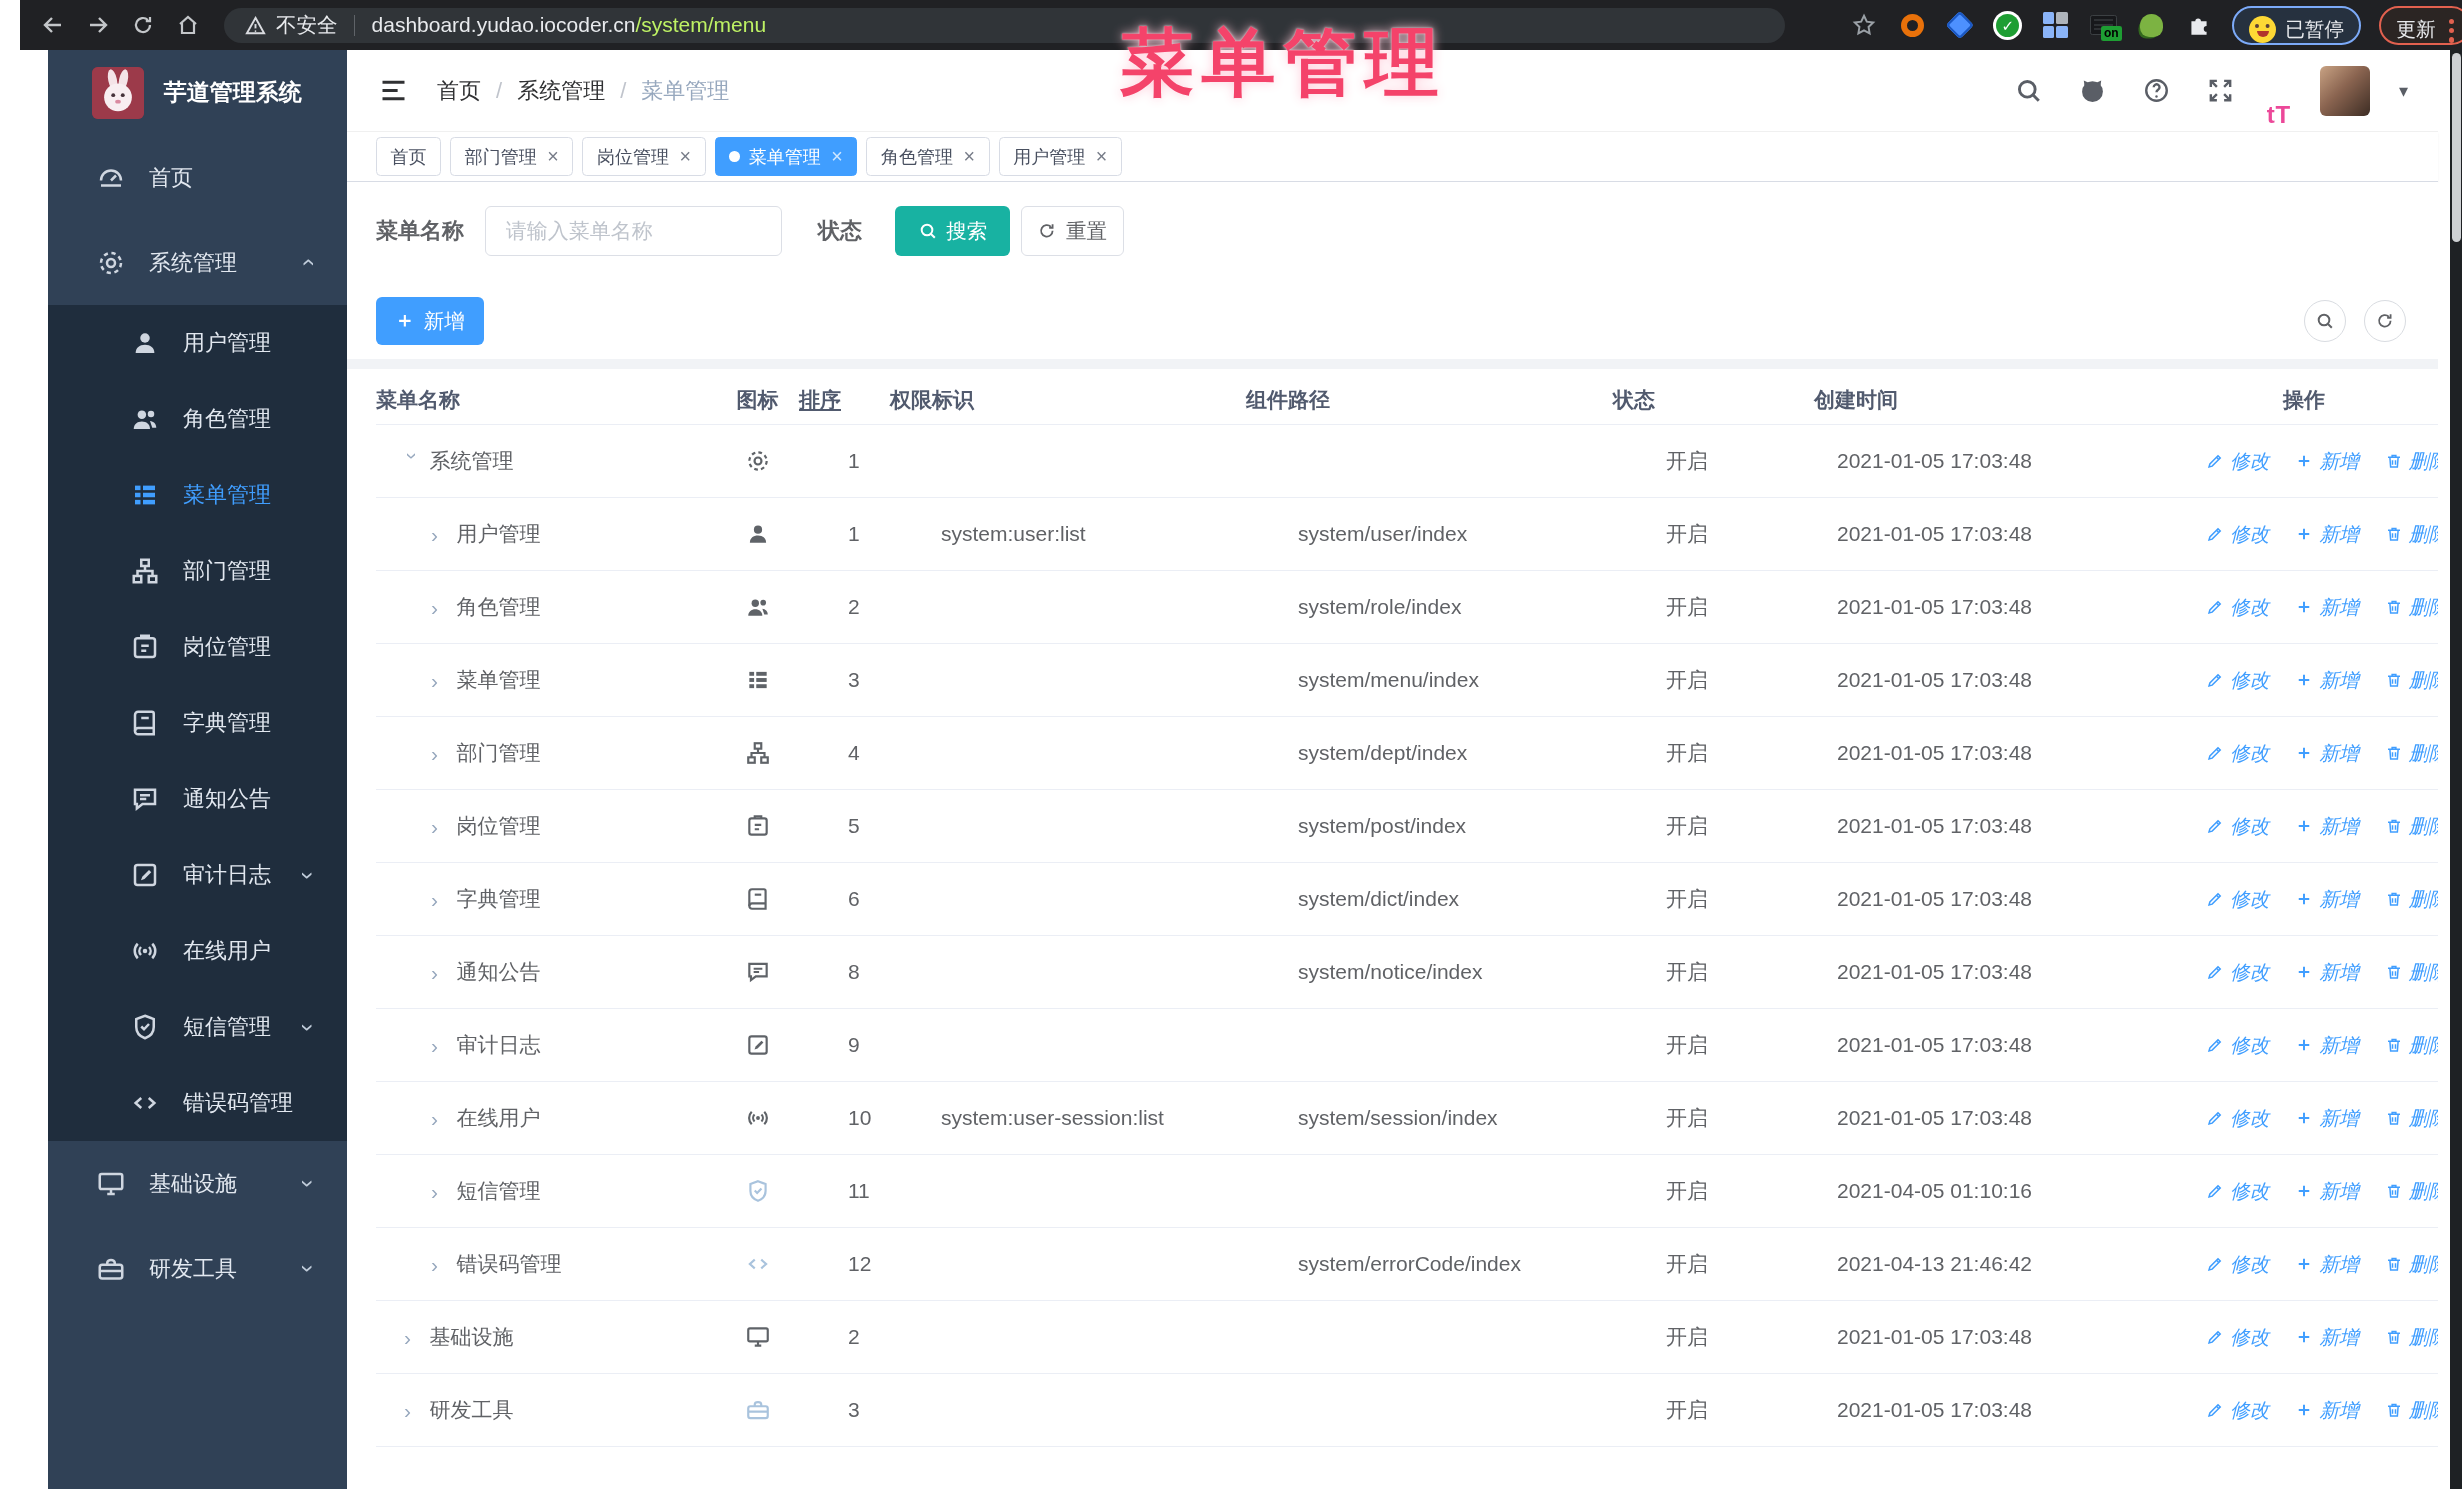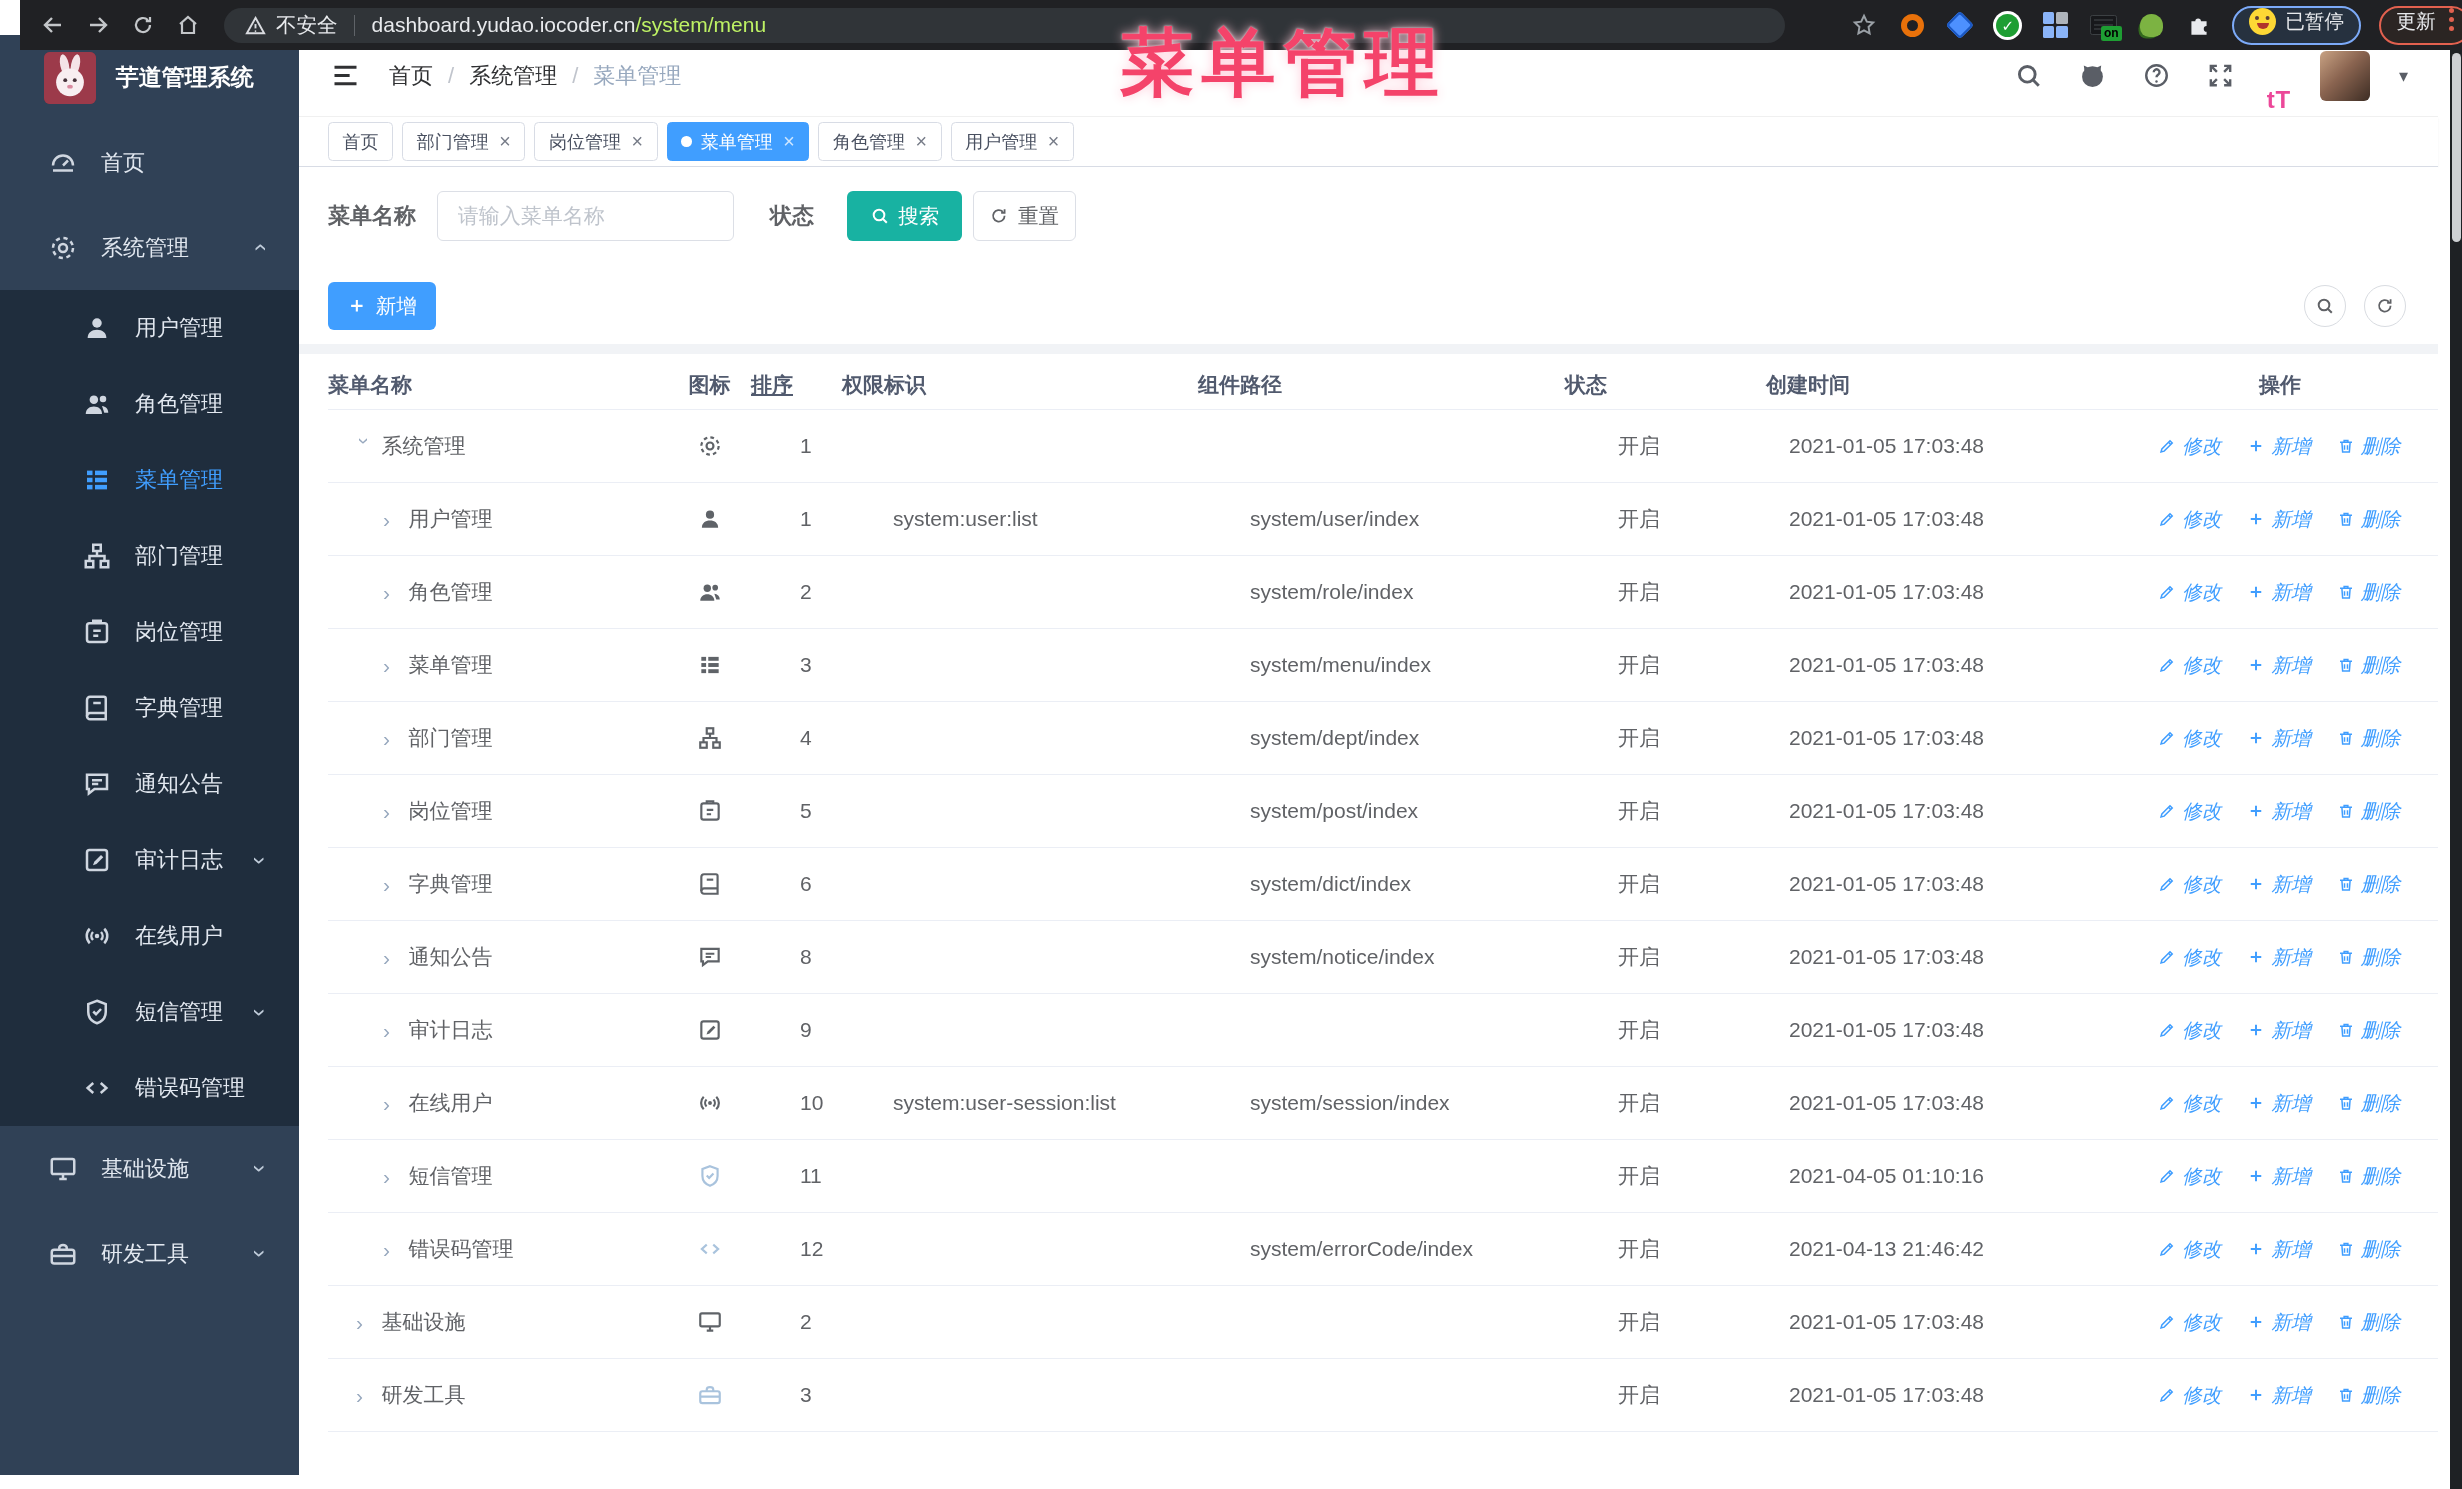--- a/index.html
+++ b/index.html
@@ -31,36 +31,36 @@
   .ext-check .inner { width:23px; height:23px; background:#1e9e33; border-radius:50%; color:#fff; font-size:15px; line-height:23px; text-align:center; font-weight:bold; }
   .ext-tiles { display:grid; grid-template-columns:11.4px 11.4px; grid-gap:2.3px; }
   .ext-tiles i { width:11.4px; height:11.4px; background:#8ab4f8; border-radius:1.5px; }
   .ext-tiles i:nth-child(2){ background:#aeb4bb; }
   .ext-on { width:27px; height:19.7px; background:#17181b; border-radius:2.3px; position:relative; border:0.8px solid #3c4043; }
   .ext-on .bars { position:absolute; inset:3px; background:repeating-linear-gradient(#2e3134 0 2.3px,#17181b 2.3px 4.5px); }
   .on-badge { position:absolute; right:-6px; bottom:-7.6px; background:#1e9e33; color:#000000; font-size:12px; line-height:13.6px;
     padding:0.8px 3px; border-radius:2.3px; font-weight:bold; }
   .ext-green { width:23px; height:23px; background:#7cb342; border-radius:50% 50% 40% 40%; box-shadow:-3px 3px 0 -1.5px #33691e; }
   .ext-puzzle { color:#e8eaed; }
-  .pill { height:39px; border-radius:19.7px; display:flex; align-items:flex-start; padding:0 15px; gap:9px; }
+  .pill { height:39px; border-radius:19.7px; display:flex; align-items:flex-end; padding:0 15px; gap:9px; }
   .pill-paused { border:2.3px solid #7caaf8; background:#26313f; }
   .face { width:27px; height:27px; background:#fdd835; border-radius:50%; position:relative; }
   .face:before { content:""; position:absolute; left:6px; top:8.3px; width:3.8px; height:3.8px; background:#5d4037; border-radius:50%; box-shadow:10.6px 0 0 #5d4037; }
   .face:after { content:""; position:absolute; left:7.6px; top:15px; width:12px; height:6px; border-radius:0 0 12px 12px; background:#b1332c; }
   .pill-txt { color:#e8eaed; font-size:19.7px; white-space:nowrap; }
   .pill-update { border:2.3px solid #e2614f; background:#2b2523; }
   .kebab { display:flex; flex-direction:column; gap:3.8px; padding-left:4.5px; }
   .kebab i { width:5.3px; height:5.3px; border-radius:50%; background:#e2614f; }
 
   
   .pg-scroll { position:absolute; right:0; top:50px; width:12px; height:1440px; background:#1e2124; z-index:6; }
   .pg-thumb { position:absolute; left:1.5px; top:3px; width:9px; height:189px; background:#cdd0d3; border-radius:5.3px; }
 
   
-  .app { position:absolute; left:0; top:35px; width:2438px; height:1440px; display:flex; }
+  .app { position:absolute; left:0; top:50px; width:2438px; height:1440px; display:flex;padding-left:48px; }
 
   
   .sidebar { width:299px; height:100%; background:#304156; flex:0 0 299px; position:relative; overflow:hidden; }
   .logo-row { height:85px; display:flex; align-items:center; padding-left:44px; gap:19.7px; }
   .logo-img { width:52px; height:52px; border-radius:6px; background:#8c2f3e; overflow:hidden; flex:0 0 auto; }
   .logo-img svg { width:52px; height:52px; }
   .logo-title { color:#fff; font-size:23px; font-weight:bold; white-space:nowrap; }
   .menu-item { position:relative; display:flex; align-items:center; cursor:pointer; }
   .menu-item.lv0 { height:85px; padding-left:48px; }
   .menu-item.lv1 { height:76px; padding-left:82px; background:#1f2d3d; }

